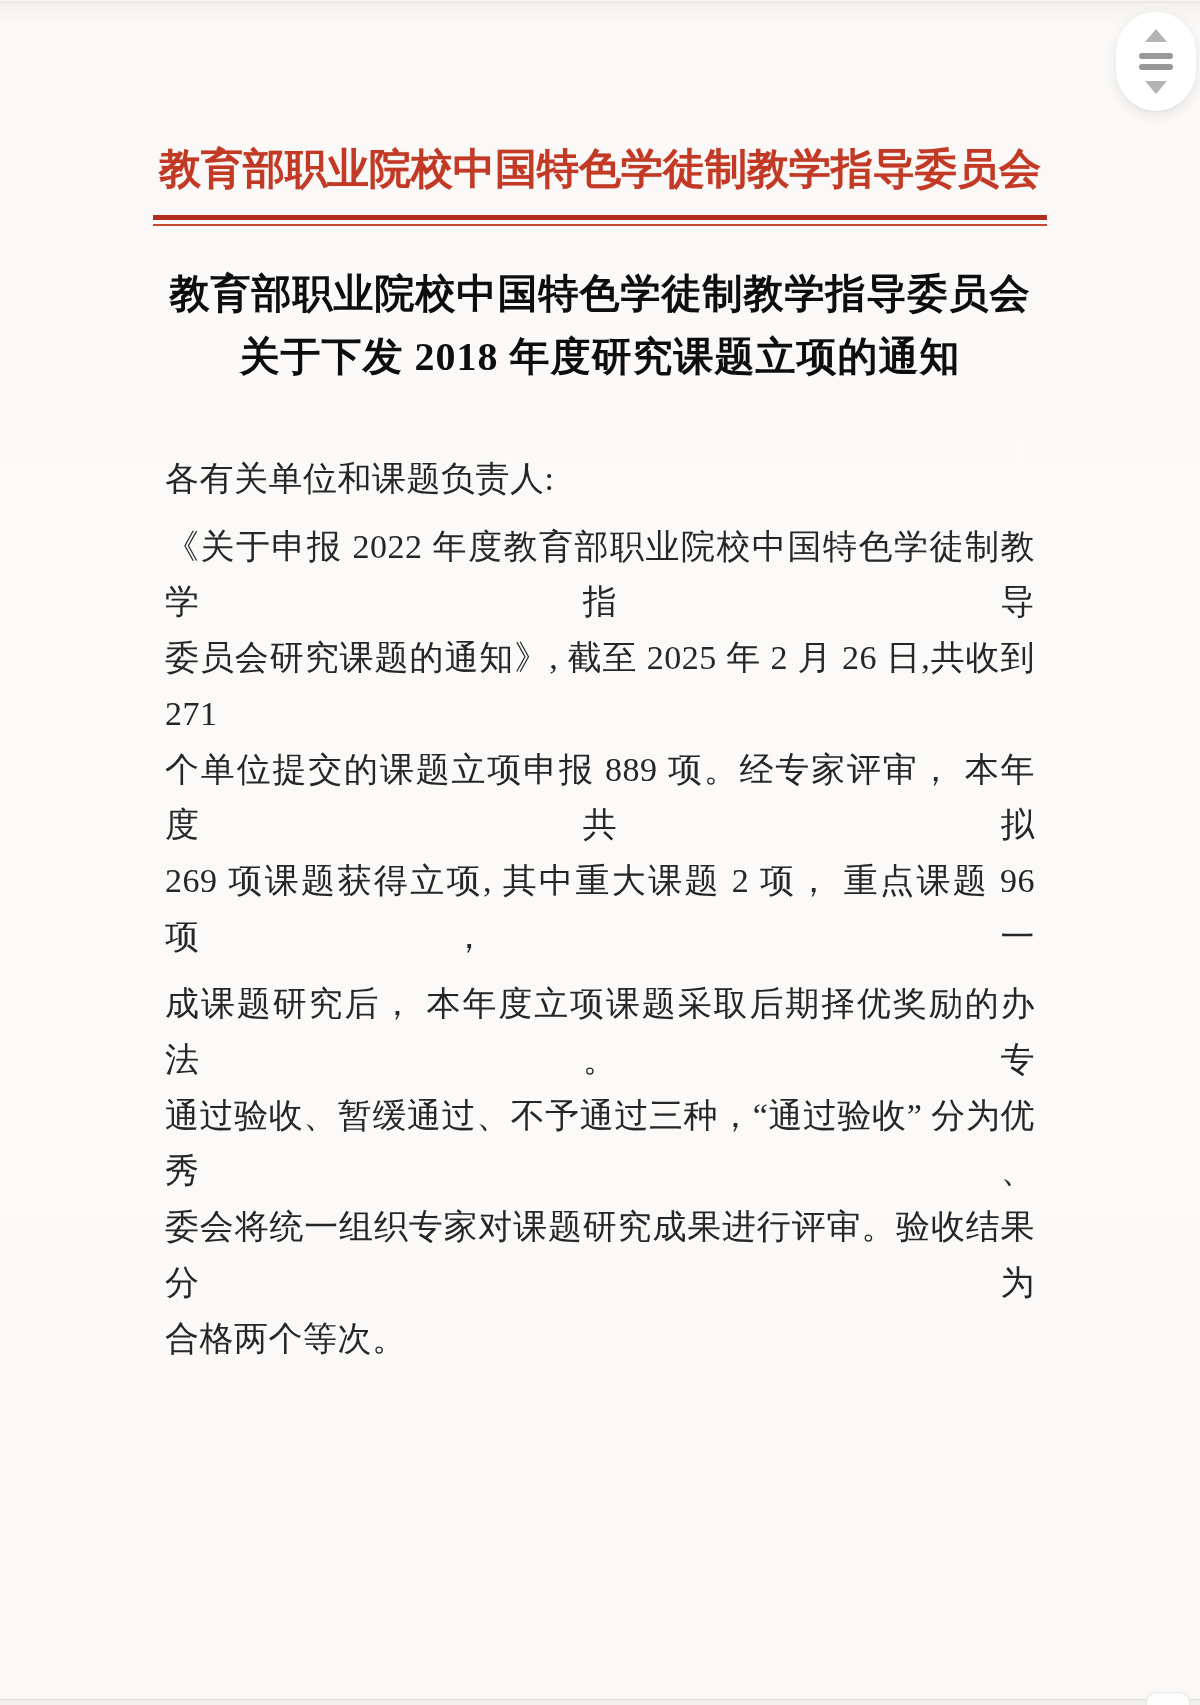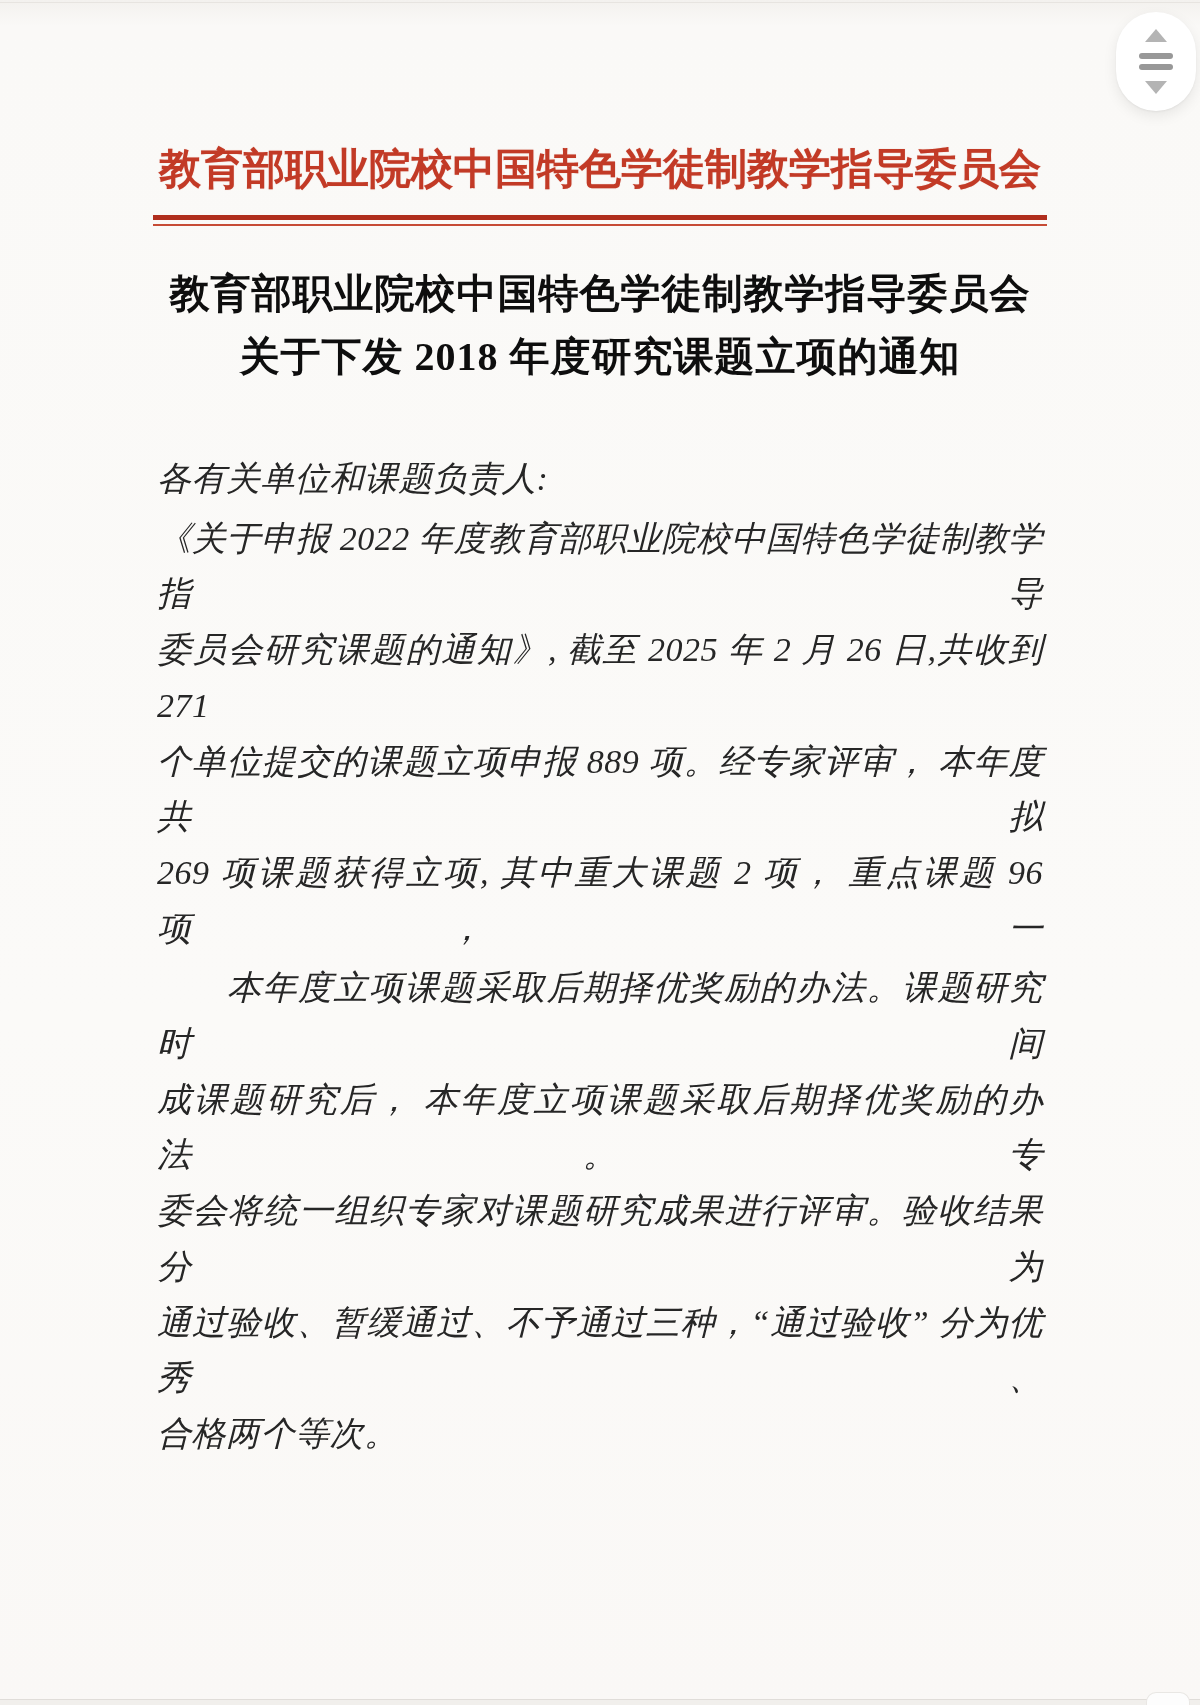--- a/index.html
+++ b/index.html
@@ -50,21 +50,21 @@
     line-height:63px;
     color:var(--title-ink);
   }
   .doc-title .t-line{display:block;white-space:nowrap;letter-spacing:1px;}
   .doc-body{
     margin-top:63px;
     font-size:34px;
     line-height:55.7px;
     color:var(--ink);
   }
-  .para{margin:4px;font-style:italic;}
+  .para{margin:12px;}
   .line{
     text-align:justify;
     text-align-last:justify;
     letter-spacing:.5px;
   }
   .line.last{text-align-last:left;}
   .line.indent{text-indent:70px;}
   
   .scroll-widget{
     position:absolute;
@@ -122,24 +122,23 @@
       <div class="para">
         <div class="line last">各有关单位和课题负责人:</div>
       </div>
       <div class="para">
         <div class="line">《关于申报 2022 年度教育部职业院校中国特色学徒制教学指导</div>
         <div class="line">委员会研究课题的通知》, 截至 2025 年 2 月 26 日,共收到 271</div>
         <div class="line">个单位提交的课题立项申报 889 项。经专家评审， 本年度共拟</div>
         <div class="line">269 项课题获得立项, 其中重大课题 2 项， 重点课题 96 项， 一</div>
       </div>
       <div class="para">
-        <div class="line indent">本年度立项课题采取后期择优奖励的办法。课题研究时间</div>
         <div class="line">成课题研究后， 本年度立项课题采取后期择优奖励的办法。专</div>
+        <div class="line">通过验收、暂缓通过、不予通过三种，“通过验收” 分为优秀、</div>
         <div class="line">委会将统一组织专家对课题研究成果进行评审。验收结果分为</div>
-        <div class="line">通过验收、暂缓通过、不予通过三种，“通过验收” 分为优秀、</div>
         <div class="line last">合格两个等次。</div>
       </div>
     </div>
 
 </div>
 
 <div class="scroll-widget">
   <div class="tri up"></div>
   <div class="grip">
     <span></span>

